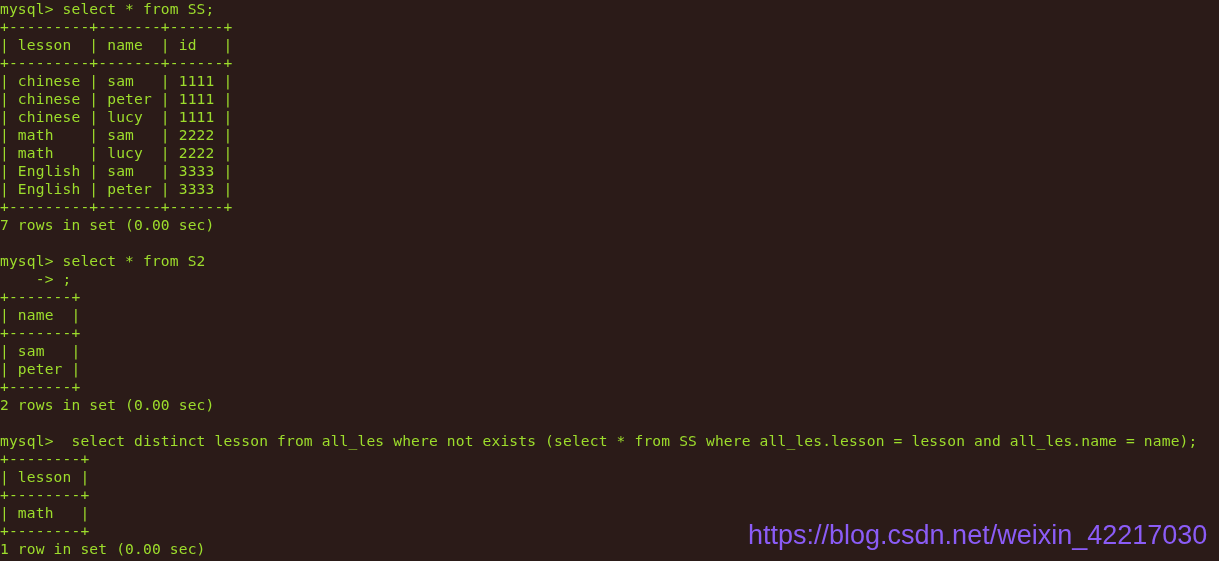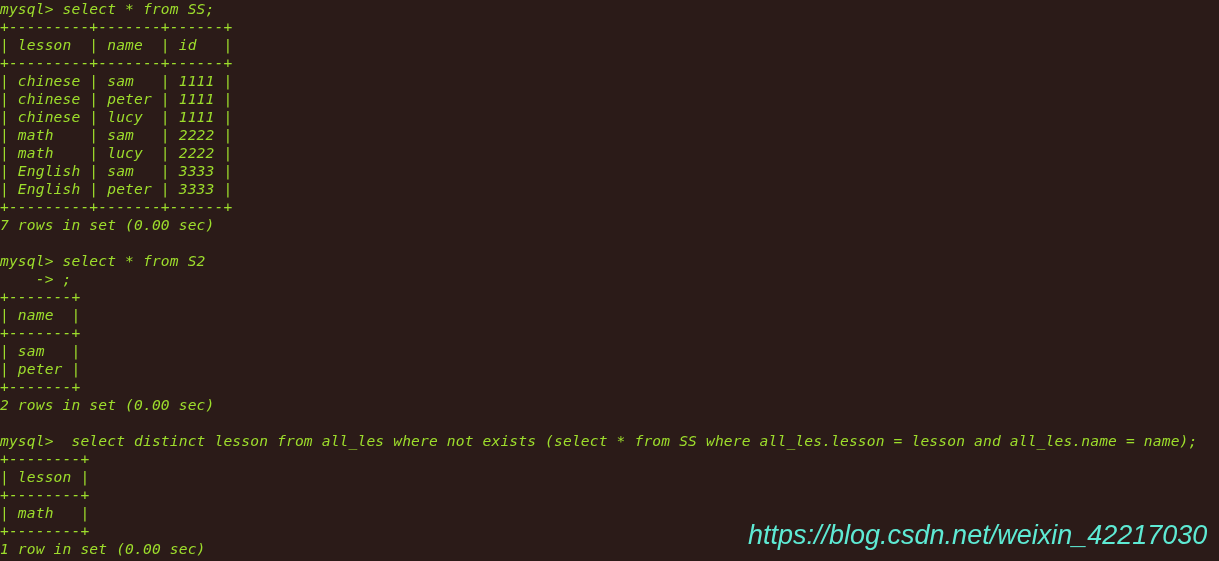--- a/index.html
+++ b/index.html
@@ -11,21 +11,20 @@
   #terminal {
     position: relative;
     width: 1219px;
     height: 561px;
     background: #2b1b18;
     overflow: hidden;
     font-family: "DejaVu Sans Mono", "Liberation Mono", monospace;
     font-size: 14.6px;
     line-height: 18px;
     color: #9ddd2c;
-    font-style: italic;
   }
   #console {
     position: absolute;
     left: 0px;
     top: 0px;
     width: 1219px;
     white-space: pre;
     letter-spacing: 0.15px;
   }
   .line {
@@ -36,21 +35,21 @@
   .line.blank {
     color: transparent;
   }
   #watermark {
     position: absolute;
     left: 748px;
     top: 519px;
     font-family: "Liberation Sans", "DejaVu Sans", sans-serif;
     font-size: 27px;
     line-height: 32px;
-    color: #5eead4;
+    color: #8b5cf6;
     white-space: pre;
     letter-spacing: 0px;
   }
 </style>
 </head>
 <body>
 
 <div id="terminal">
 
   <div id="console"><div class="line">mysql&gt; select * from SS;</div><div class="line">+---------+-------+------+</div><div class="line">| lesson  | name  | id   |</div><div class="line">+---------+-------+------+</div><div class="line">| chinese | sam   | 1111 |</div><div class="line">| chinese | peter | 1111 |</div><div class="line">| chinese | lucy  | 1111 |</div><div class="line">| math    | sam   | 2222 |</div><div class="line">| math    | lucy  | 2222 |</div><div class="line">| English | sam   | 3333 |</div><div class="line">| English | peter | 3333 |</div><div class="line">+---------+-------+------+</div><div class="line">7 rows in set (0.00 sec)</div><div class="line blank"></div><div class="line">mysql&gt; select * from S2</div><div class="line">    -&gt; ;</div><div class="line">+-------+</div><div class="line">| name  |</div><div class="line">+-------+</div><div class="line">| sam   |</div><div class="line">| peter |</div><div class="line">+-------+</div><div class="line">2 rows in set (0.00 sec)</div><div class="line blank"></div><div class="line">mysql&gt;  select distinct lesson from all_les where not exists (select * from SS where all_les.lesson = lesson and all_les.name = name);</div><div class="line">+--------+</div><div class="line">| lesson |</div><div class="line">+--------+</div><div class="line">| math   |</div><div class="line">+--------+</div><div class="line">1 row in set (0.00 sec)</div></div>

